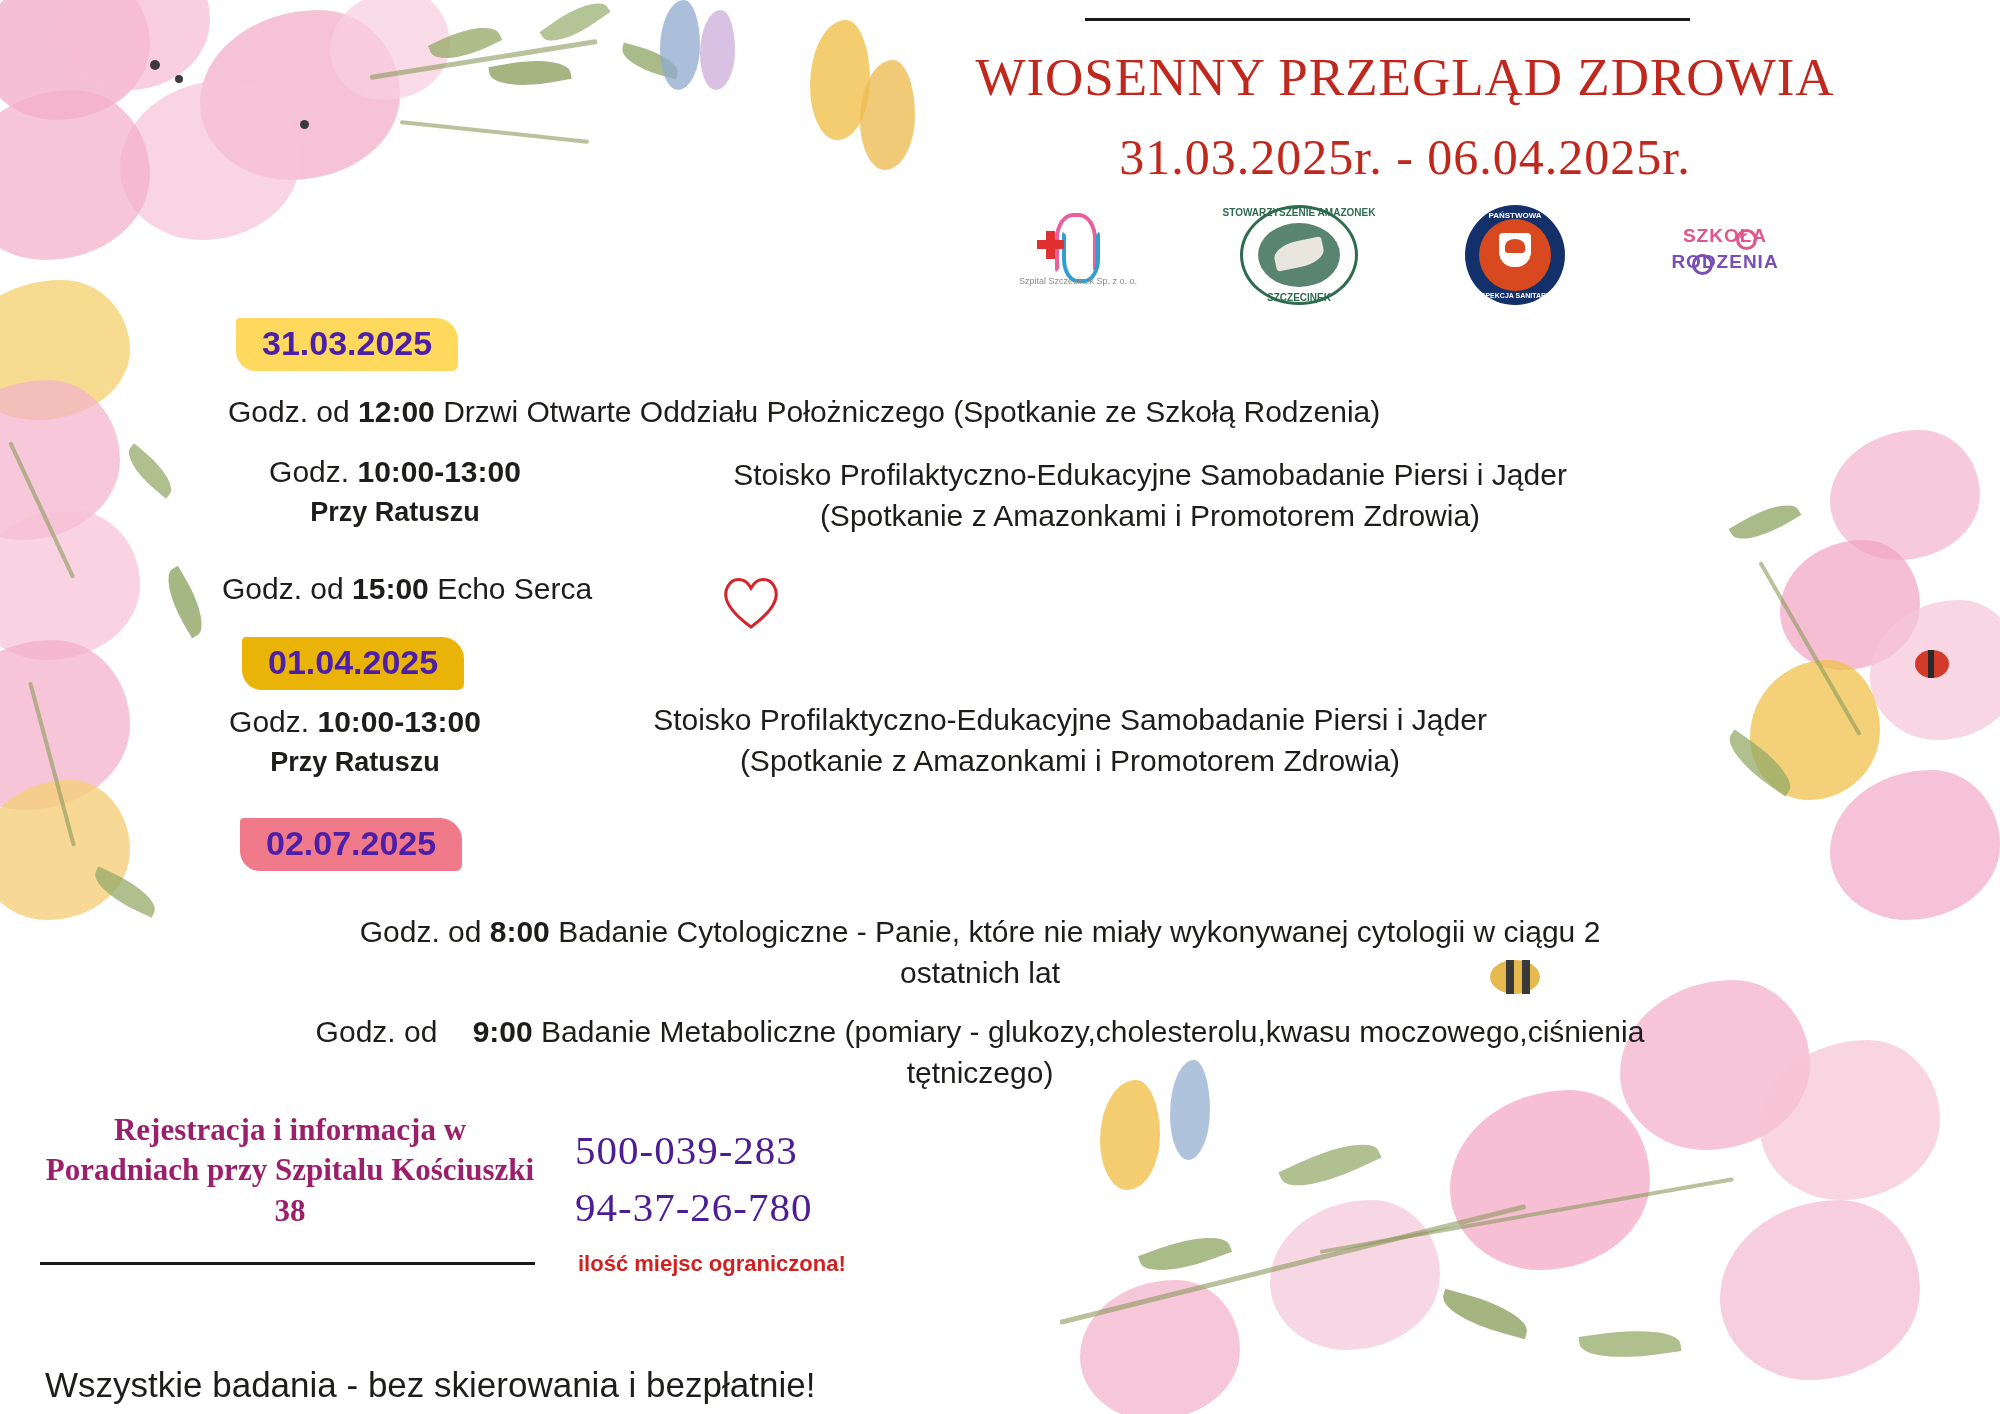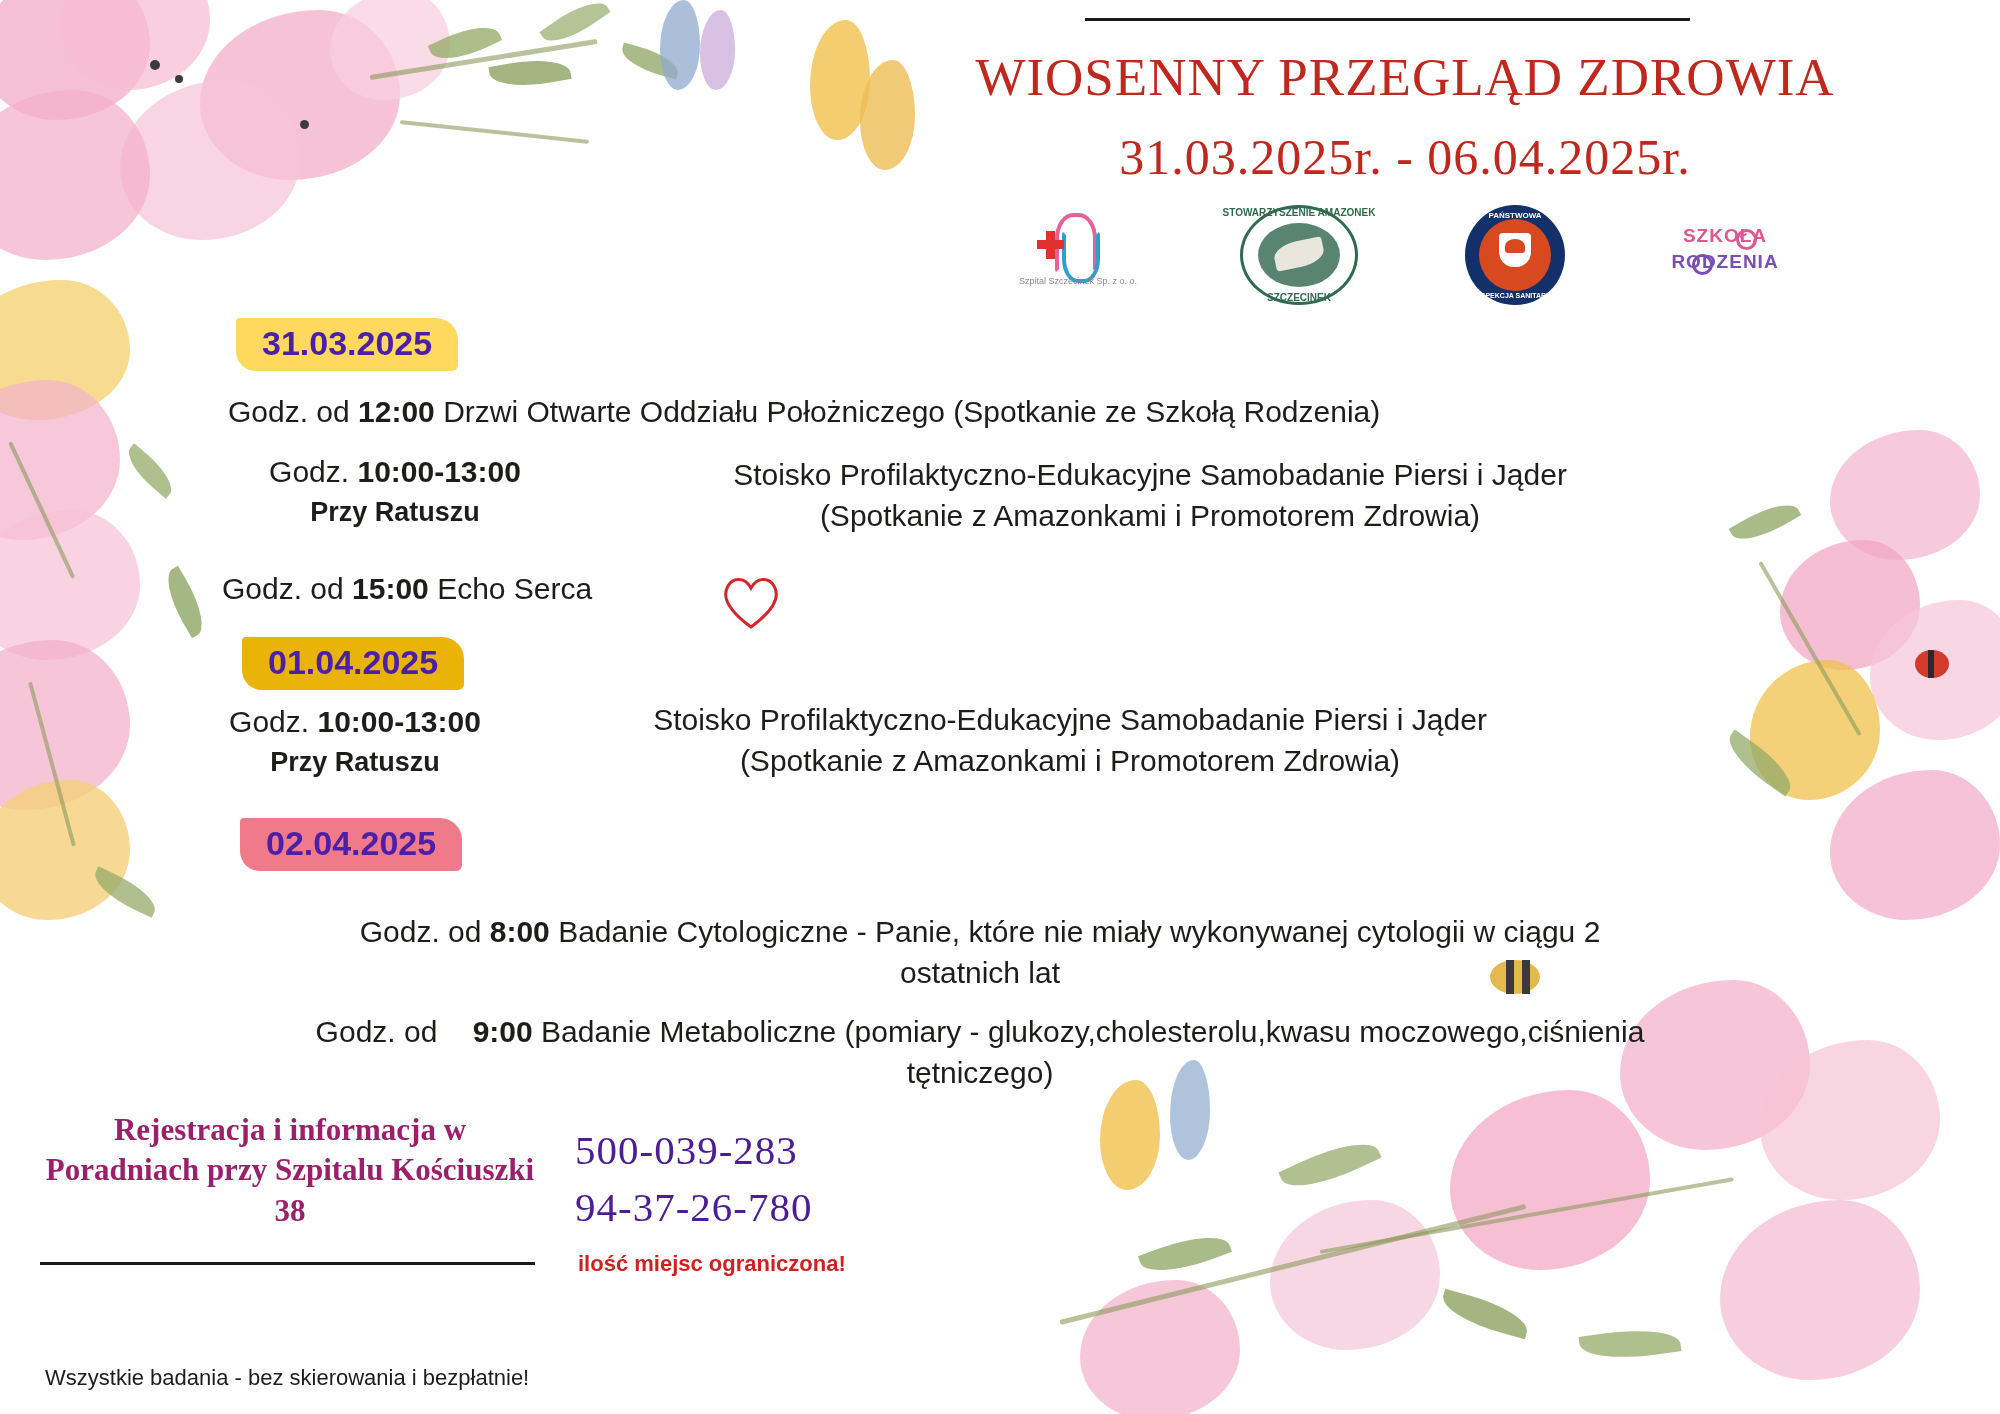--- a/index.html
+++ b/index.html
@@ -244,21 +244,21 @@
     left: 578px;
     top: 1251px;
     color: #d21f1f;
     font-size: 22px;
     font-weight: bold;
   }
   .free-note {
     position: absolute;
     left: 45px;
     top: 1365px;
-    font-size: 22px;
+    font-size: 35px;
     color: #1d1d1b;
     white-space: nowrap;
   }
 </style>
 </head>
 <body>
 
 <div class="floral" style="left:0;top:0;width:640px;height:420px;">
   <div class="petal" style="left:-20px;top:-30px;width:170px;height:150px;background:#f2a7c3;"></div>
   <div class="petal" style="left:60px;top:-50px;width:150px;height:140px;background:#f6bcd2;"></div>
@@ -394,21 +394,21 @@
 
 <div class="row" style="left:205px;top:705px;width:300px;text-align:center;">
   <span class="lbl">Godz. </span><span class="lbl" style="font-weight:bold;">10:00-13:00</span>
   <div class="sub-bold" style="margin-top:8px;">Przy Ratuszu</div>
 </div>
 <div class="row desc center" style="left:530px;top:700px;width:1080px;">
   <div>Stoisko Profilaktyczno-Edukacyjne Samobadanie Piersi i Jąder</div>
   <div>(Spotkanie z Amazonkami i Promotorem Zdrowia)</div>
 </div>
 
-<div class="date-badge d3">02.04.2025</div>
+<div class="date-badge d3">02.07.2025</div>
 
 <div class="row desc center" style="left:180px;top:912px;width:1600px;">
   <div>
     <span>Godz. od </span><span style="font-weight:bold;">8:00</span><span> Badanie Cytologiczne - Panie, które nie miały wykonywanej cytologii w ciągu 2</span>
   </div>
   <div>ostatnich lat</div>
 </div>
 
 <div class="row desc center" style="left:180px;top:1012px;width:1600px;">
   <div>

